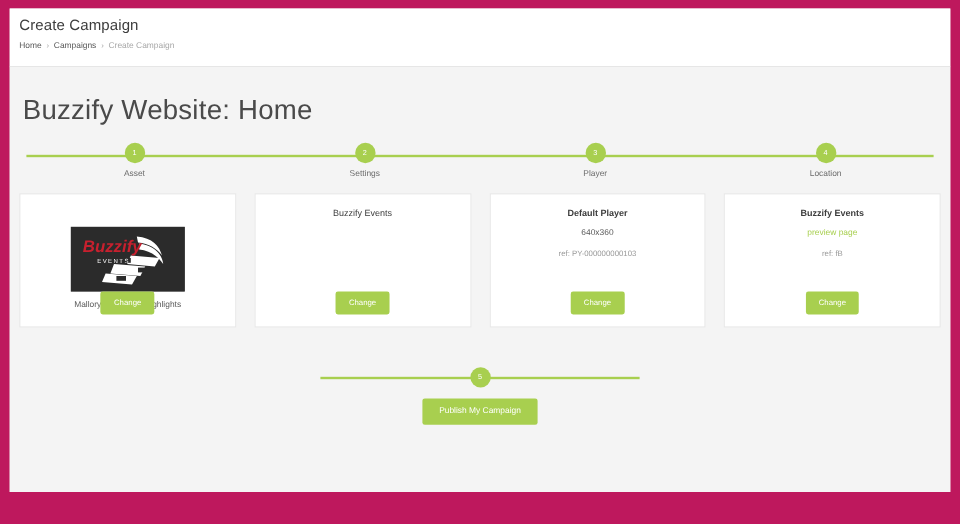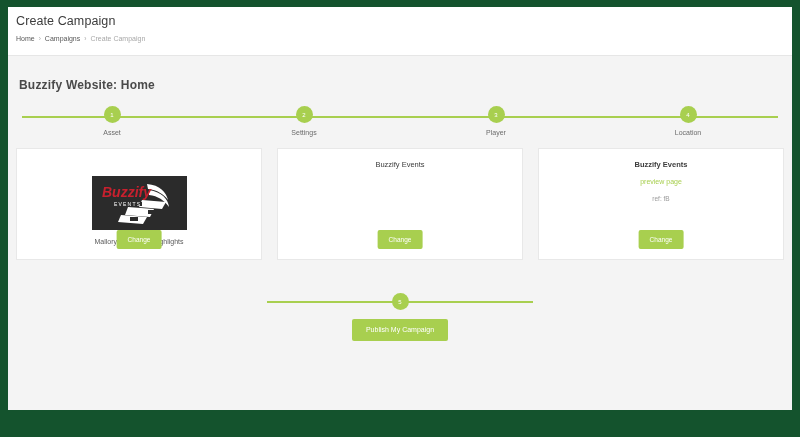--- a/index.html
+++ b/index.html
@@ -12,21 +12,21 @@
     height: 437px;
     overflow: hidden;
     font-family: "Liberation Sans", sans-serif;
   }
 
   
   #chrome {
     position: absolute;
     left: 0; top: 0;
     width: 800px; height: 437px;
-    background: #14532d;
+    background: #be185d;
   }
   #viewport {
     position: absolute;
     left: 8px;
     top: 7px;
     width: 784px;
     height: 403px;
     background: #f4f4f4;
     overflow: hidden;
   }
@@ -62,23 +62,23 @@
   
   .page-body {
     position: relative;
     padding: 0 8px;
     background: #f4f4f4;
     height: 354px;
     box-sizing: border-box;
   }
 
   .page-title {
-    font-size: 12px;
+    font-size: 23px;
     color: #4a4a4a;
-    font-weight: bold;
+    font-weight: normal;
     margin: 0;
     padding: 22px 0 0 3px;
     letter-spacing: .2px;
   }
 
   
   .stepper {
     position: relative;
     margin-top: 14px;
     height: 34px;
@@ -305,20 +305,26 @@
           </div>
           <div class="asset-caption">Mallory Park 2018 Highlights</div>
           <button class="change-btn">Change</button>
         </div>
 
         <div class="card">
           <div class="card-title">Buzzify Events</div>
           <button class="change-btn">Change</button>
         </div>
 
+        <div class="card">
+          <div class="card-title bold">Default Player</div>
+          <div class="card-sub">640x360</div>
+          <div class="card-ref">ref: PY-000000000103</div>
+          <button class="change-btn">Change</button>
+        </div>
 
         <div class="card">
           <div class="card-title bold">Buzzify Events</div>
           <a class="card-link">preview page</a>
           <div class="card-ref">ref: fB</div>
           <button class="change-btn">Change</button>
         </div>
 
       </div>
 

